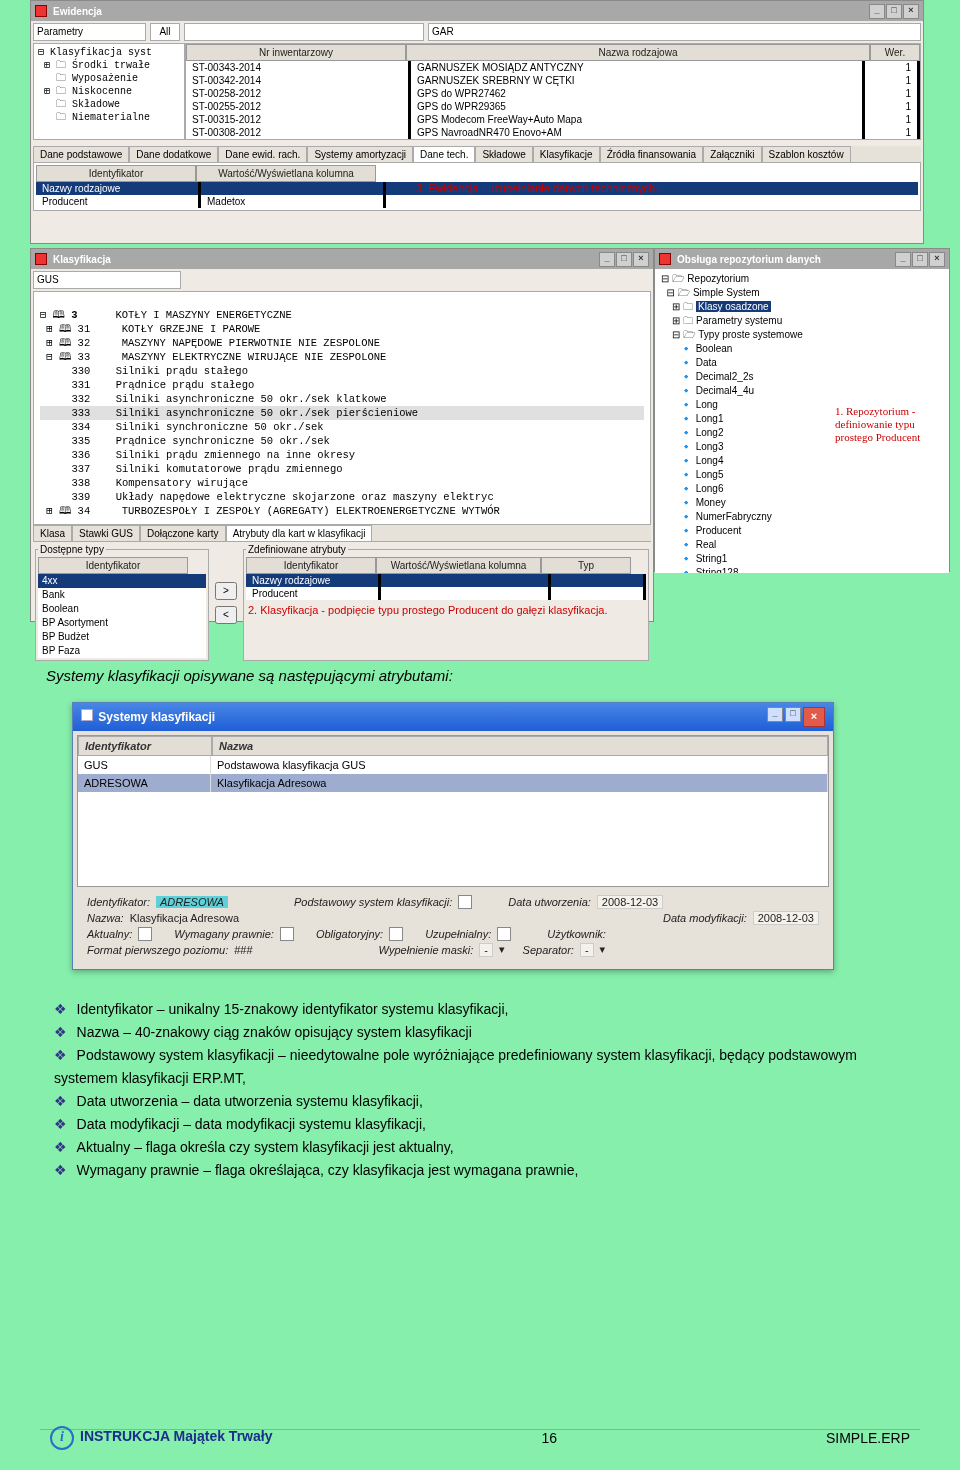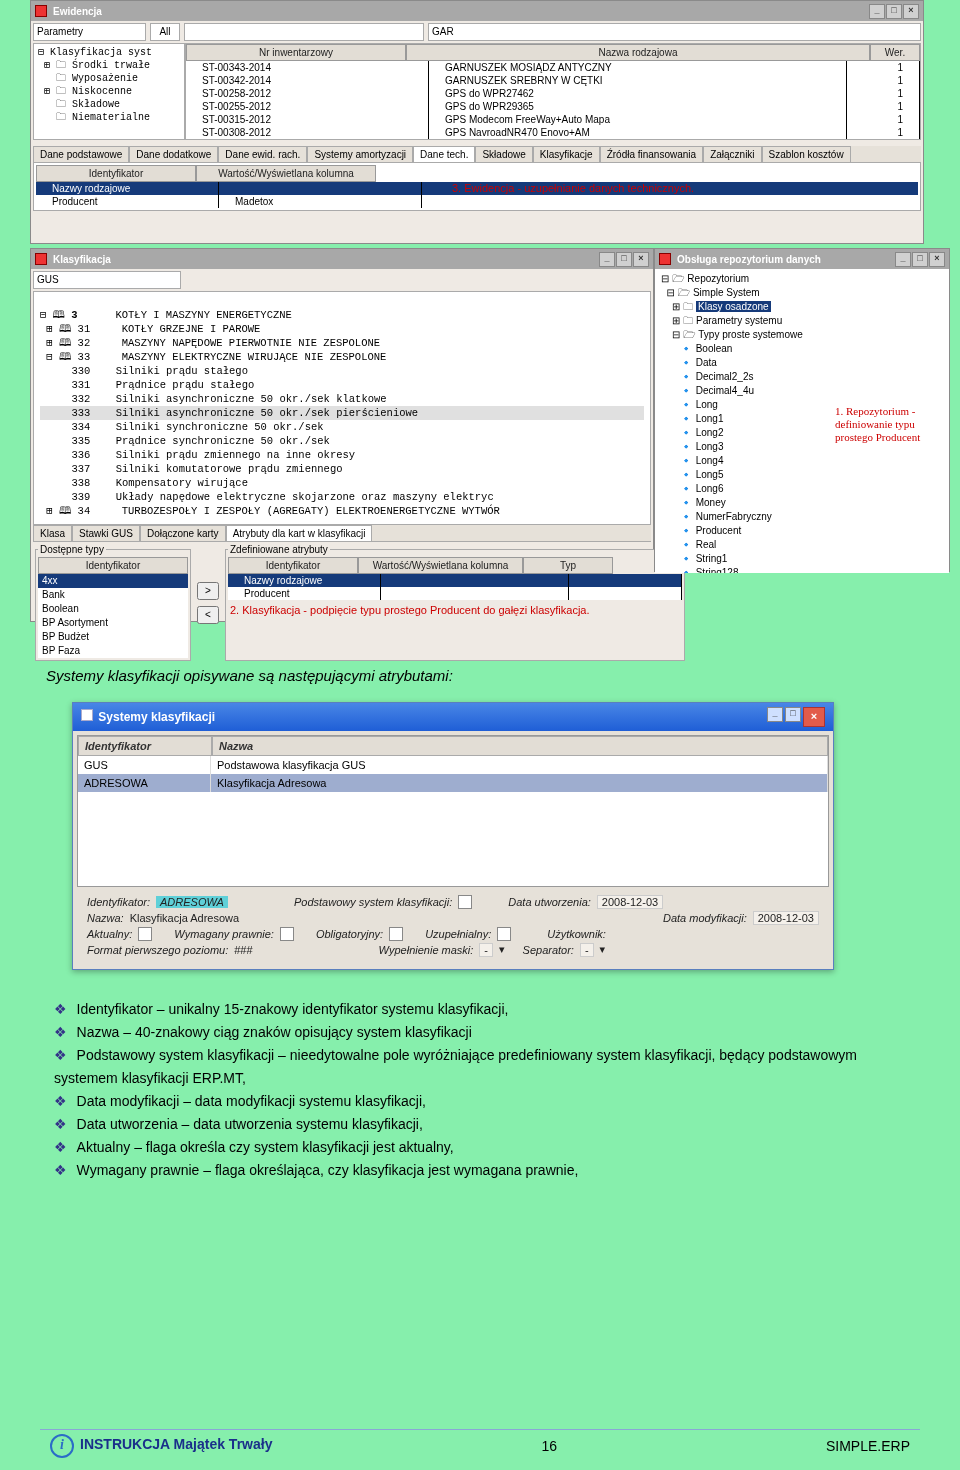--- a/index.html
+++ b/index.html
@@ -5,34 +5,34 @@
   html,body{margin:0;padding:0;background:#fff;font-family:Tahoma,Arial,sans-serif;font-size:11px;color:#000}
   .page{width:960px;min-height:1470px;margin:0 auto;position:relative;background:#86efac}
   .win{border:1px solid #8a8a8a;background:#efeae4;position:absolute}
   .titlebar{background:#a8a8a8;color:#fff;padding:2px 4px;display:flex;align-items:center;justify-content:space-between;height:16px;font-size:10px;font-weight:bold}
   .titlebar .left{display:flex;align-items:center;gap:4px}
   .titlebar .btns{display:flex;gap:1px}
   .tbtn{width:14px;height:13px;background:#d0d0d0;border:1px solid #888;font-size:9px;line-height:11px;text-align:center;color:#333}
   .field{background:#fff;border:1px solid #aaa;padding:1px 3px;font-size:10px;height:14px;line-height:14px}
   .row{display:flex}
   .th{background:#e2ddd5;border:1px solid #999;text-align:center;font-size:10px;padding:2px 4px;font-weight:normal;color:#222}
-  .td{font-size:10px;padding:1px 16px;background:#fff;border-right:1px solid #000000}
+  .td{font-size:10px;padding:1px 6px;background:#fff;border-right:3px solid #000000}
   .tree{font-family:"Courier New",monospace;font-size:10.5px;background:#fff;padding:16px 6px;line-height:14px}
   .tree .sel{background:#e0e0e0}
   .tabrow{display:flex;flex-wrap:wrap;gap:0;border-bottom:1px solid #aaa;background:#e6e1d9}
   .tab{padding:2px 6px;font-size:10px;border:1px solid #aaa;border-bottom:none;background:#e6e1d9}
   .tab.active{background:#fff}
   .side-tree{font-size:10px;background:#fff;padding:3px 6px;line-height:14px}
   .side-tree .hl{background:#153a7a;color:#fff;padding:0 2px}
   .red{color:#c00}
   .body-text{font-family:Verdana,Arial,sans-serif;font-size:15px;line-height:1.45;color:#000}
   .body-text .em{font-style:italic}
   .attr-list{font-family:Verdana,Arial,sans-serif;font-size:14px;line-height:1.65}
   .bullet{color:#338;font-size:14px;margin-right:10px}
-  .footer{position:absolute;bottom:12px;left:0;width:100%;display:flex;justify-content:space-between;align-items:center;padding:0 50px;box-sizing:border-box;font-size:14px}
+  .footer{position:absolute;bottom:20px;left:0;width:100%;display:flex;justify-content:space-between;align-items:center;padding:0 50px;box-sizing:border-box;font-size:14px}
   .footer .blue{color:#1a2f8a;font-weight:bold}
   .footer .info{width:20px;height:20px;border-radius:50%;border:2px solid #2b6cc7;color:#2b6cc7;font-weight:bold;text-align:center;line-height:18px;font-family:Georgia,serif;font-style:italic;margin-right:6px;display:inline-block}
   .hr-blue{position:absolute;bottom:40px;left:40px;right:40px;height:1px;background:#8aa6d6}
   .smallicon{display:inline-block;width:10px;height:10px;margin-right:2px}
   
   .modal{position:absolute;border:1px solid #5a7fbe;background:#e6e1d9;box-shadow:0 2px 6px rgba(0,0,0,0.3)}
   .modal .mtitle{background:linear-gradient(#4986e6,#1f5ed6);color:#fff;padding:4px 8px;font-weight:bold;font-size:12px;display:flex;justify-content:space-between;align-items:center}
   .modal .mtitle .xbtn{background:#e25b4a;color:#fff;width:20px;height:18px;text-align:center;border:1px solid #a33;font-size:11px;line-height:16px}
   .mbody{background:#e6e1d9;padding:4px}
   .mgrid{background:#fff;border:1px solid #999}
@@ -337,22 +337,22 @@
               <span style="font-style:normal">▾</span>
         </div>
       </div>
     </div>
   </div>
 
   <div class="attr-list" style="margin-top:28px;padding:0 8px">
     <div><span class="bullet">❖</span><span class="em">Identyfikator</span><span> – unikalny 15-znakowy identyfikator systemu klasyfikacji,</span></div>
     <div><span class="bullet">❖</span><span class="em">Nazwa</span><span> – 40-znakowy ciąg znaków opisujący system klasyfikacji</span></div>
     <div><span class="bullet">❖</span><span class="em">Podstawowy system klasyfikacji</span><span> – nieedytowalne pole wyróżniające predefiniowany system klasyfikacji, będący podstawowym systemem klasyfikacji  ERP.MT,</span></div>
+    <div><span class="bullet">❖</span><span class="em">Data utworzenia</span><span> – data utworzenia systemu klasyfikacji,</span></div>
     <div><span class="bullet">❖</span><span class="em">Data modyfikacji</span><span> – data modyfikacji systemu klasyfikacji,</span></div>
-    <div><span class="bullet">❖</span><span class="em">Data utworzenia</span><span> – data utworzenia systemu klasyfikacji,</span></div>
     <div><span class="bullet">❖</span><span class="em">Aktualny</span><span> – flaga określa czy system klasyfikacji jest aktualny,</span></div>
     <div><span class="bullet">❖</span><span class="em"></span><span>Wymagany prawnie – flaga określająca, czy klasyfikacja jest wymagana prawnie,</span></div>
   </div>
 </div>
 
 <div class="hr-blue"></div>
 <div class="footer">
   <span><span class="info">i</span><span class="blue">INSTRUKCJA Majątek Trwały</span></span>
   <span>16</span>
   <span>SIMPLE.ERP</span>

